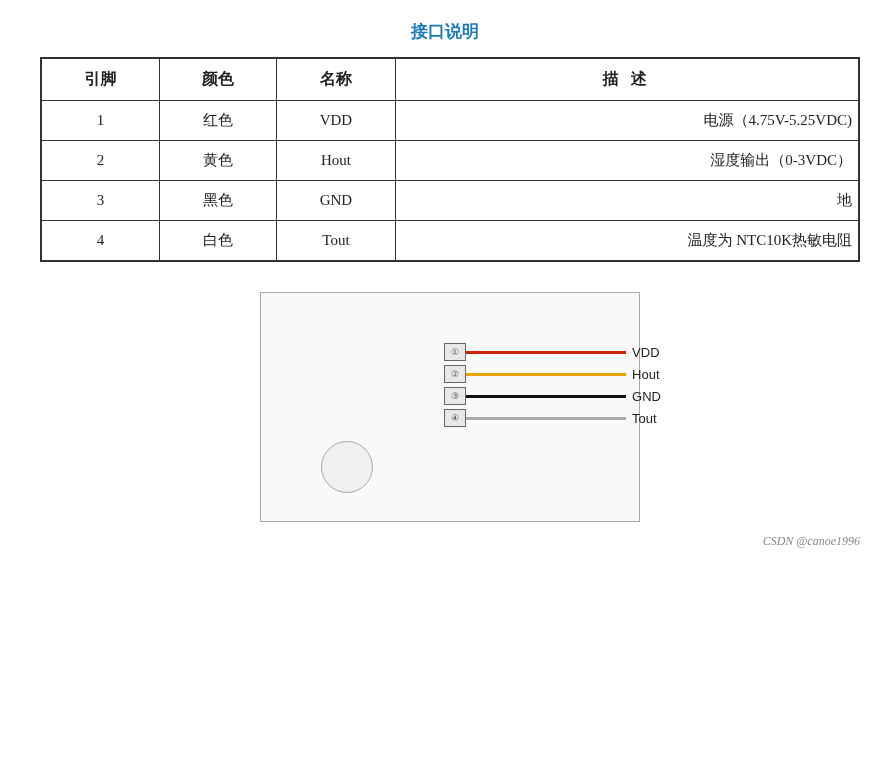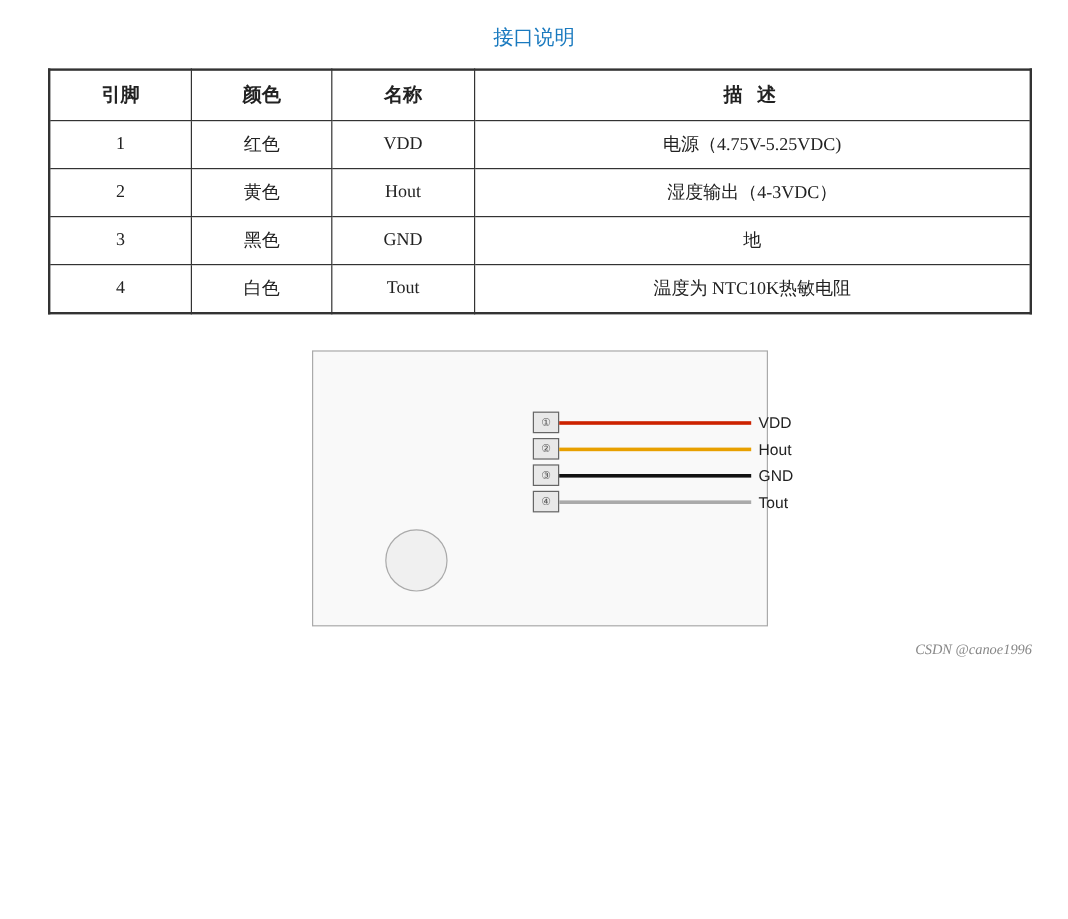--- a/index.html
+++ b/index.html
@@ -11,21 +11,21 @@
       width: 890px;
       min-height: 766px;
       padding: 20px 40px 20px 40px;
     }
 
     .page-title {
       text-align: center;
       color: #1a7abf;
       font-size: 17px;
       margin-bottom: 14px;
-      font-weight: normal;
+      font-weight: bold;
     }
 
     .interface-table {
       border-collapse: collapse;
       width: 820px;
       margin: 0 auto 30px auto;
       border: 2px solid #333;
     }
 
     .interface-table th,
@@ -36,21 +36,21 @@
       vertical-align: middle;
     }
 
     .interface-table thead th {
       font-weight: bold;
       font-size: 16px;
       background: #fff;
     }
 
     .interface-table td.desc {
-      text-align: center;
+      text-align: right;
     }
 
     .interface-table th:last-child {
       letter-spacing: 4px;
     }
 
     
     .diagram-section {
       width: 820px;
       margin: 0 auto;
@@ -147,21 +147,21 @@
   <tr>
         <td>1</td>
         <td>红色</td>
         <td>VDD</td>
         <td class="desc">电源（4.75V-5.25VDC)</td>
       </tr>
       <tr>
         <td>2</td>
         <td>黄色</td>
         <td>Hout</td>
-        <td class="desc">湿度输出（4-3VDC）</td>
+        <td class="desc">湿度输出（0-3VDC）</td>
       </tr>
       <tr>
         <td>3</td>
         <td>黑色</td>
         <td>GND</td>
         <td class="desc">地</td>
       </tr>
       <tr>
         <td>4</td>
         <td>白色</td>

